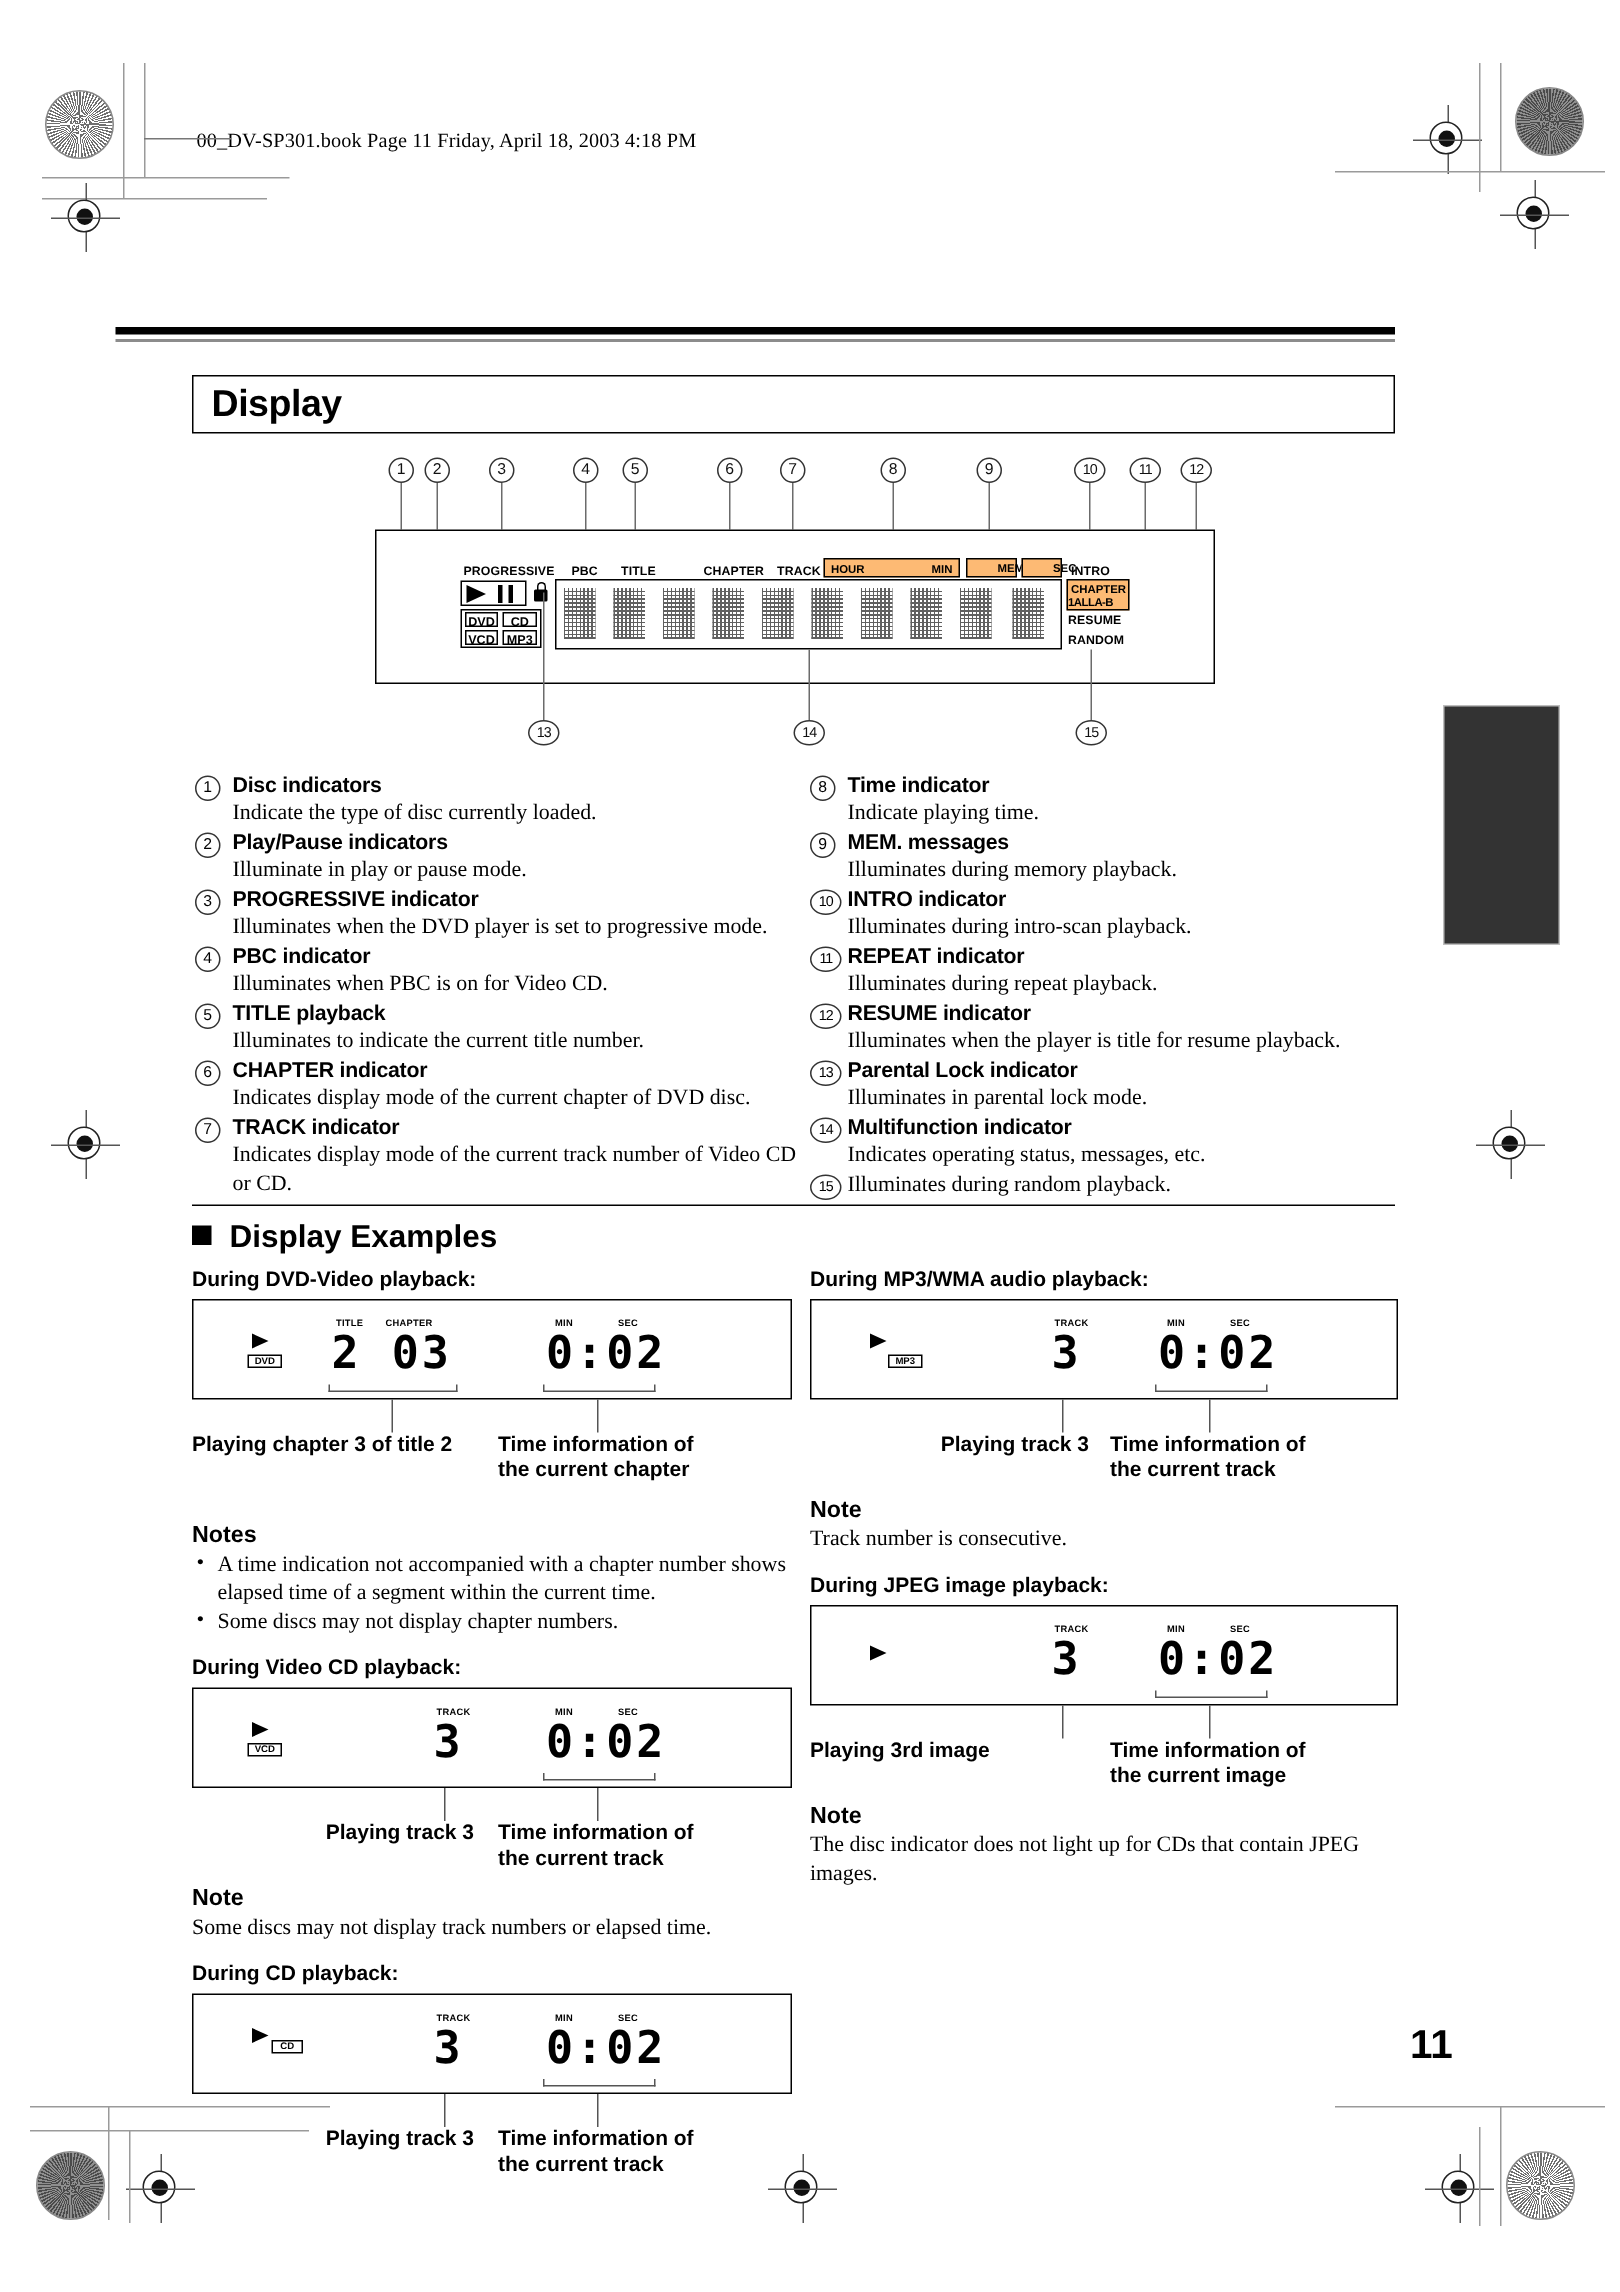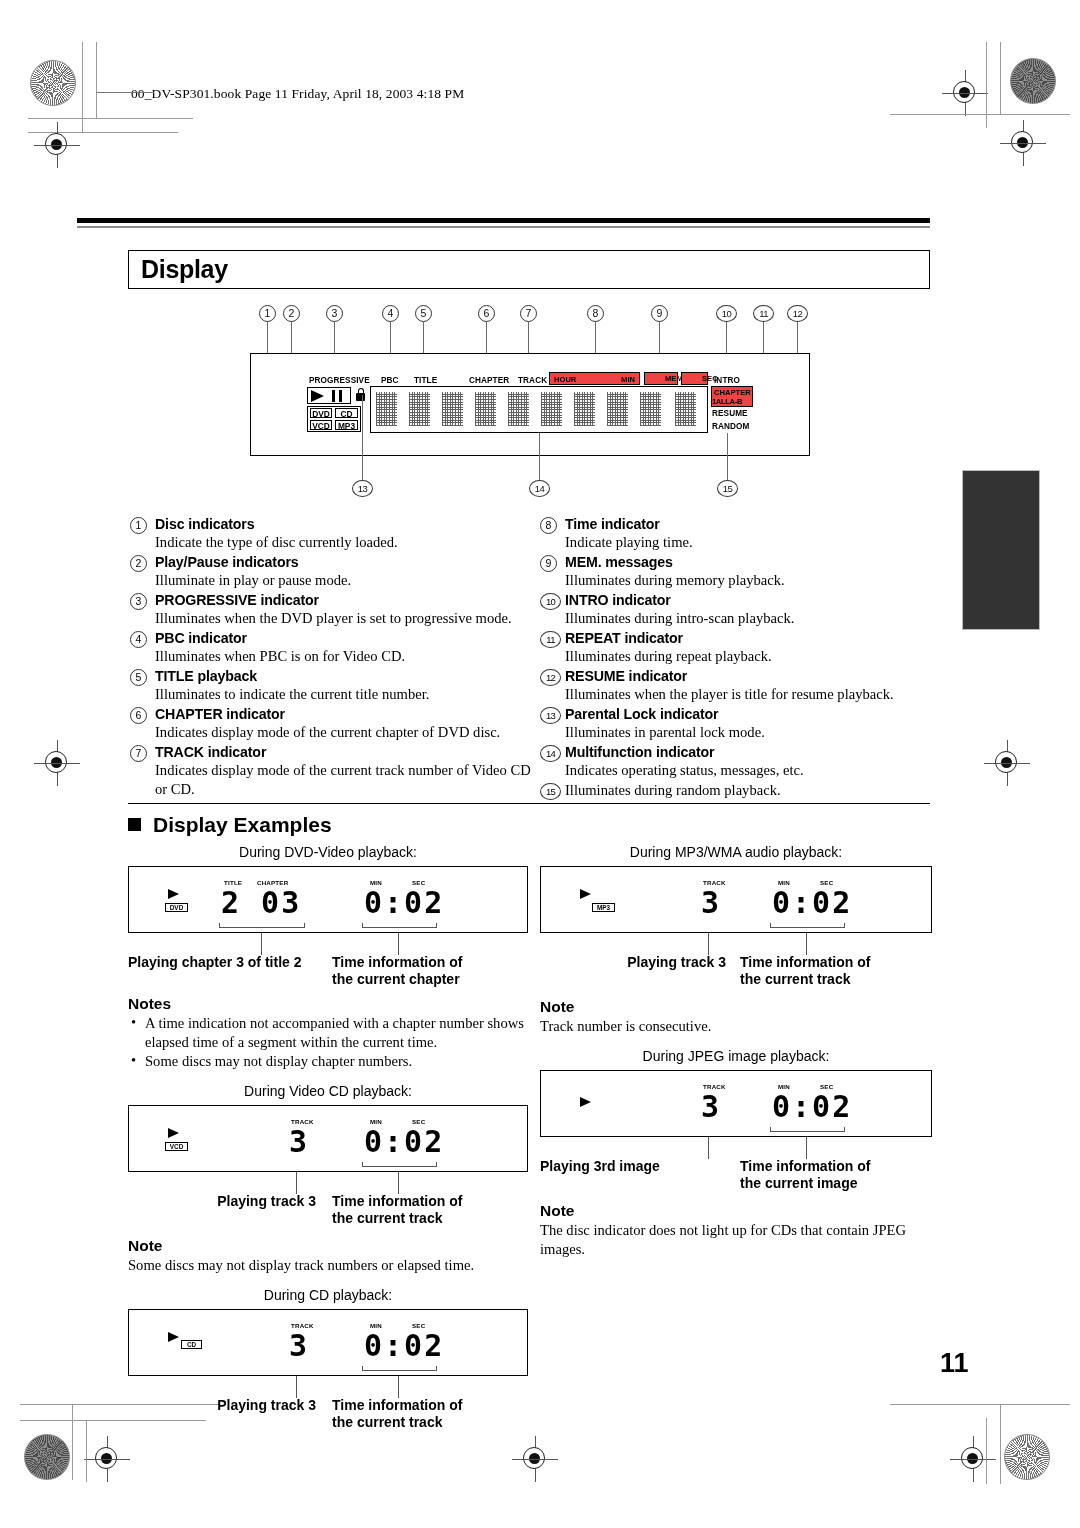--- a/index.html
+++ b/index.html
@@ -57,21 +57,21 @@
   .leader.h{height:1px;}
 
   .panel{position:absolute;left:0;top:48px;width:560px;height:103px;
       border:1.4px solid #000;box-sizing:border-box;background:#fff;}
 
   .lcdlabel{position:absolute;font-family:"Liberation Sans",sans-serif;font-weight:bold;
       font-size:8.2px;letter-spacing:.1px;color:#000;white-space:nowrap;}
 
   .boxlab{position:absolute;border:1.2px solid #000;box-sizing:border-box;
       font-family:"Liberation Sans",sans-serif;font-weight:bold;font-size:7.6px;
-      text-align:center;background:#ef4444;color:#000;padding-left:20px;}
+      text-align:center;background:#fdba74;color:#000;padding-left:20px;}
 
   .segcell{position:absolute;width:21px;height:34px;
       background:
         repeating-linear-gradient(0deg,#000 0 1px,transparent 1px 2.6px),
         repeating-linear-gradient(90deg,#000 0 1px,transparent 1px 2.6px);
       opacity:.62;}
   .segwrap{position:absolute;border:1.3px solid #000;box-sizing:border-box;background:#fff;}
 
   .playtri{position:absolute;width:0;height:0;border-left:13px solid #000;
       border-top:6px solid transparent;border-bottom:6px solid transparent;}
@@ -98,22 +98,22 @@
   .item .bd{font-family:"Liberation Serif",serif;font-size:14.6px;line-height:19px;
       padding-left:25px;margin-top:0px;}
 
   
   .sec-rule{position:absolute;left:128px;top:803px;width:802px;height:1.4px;background:#000;}
   .sec-head{position:absolute;left:128px;top:813px;
       font-family:"Liberation Sans",sans-serif;font-weight:bold;font-size:21px;}
   .sq{display:inline-block;width:13px;height:13px;background:#000;margin-right:12px;
       vertical-align:1px;}
 
-  .ex-cap{font-family:"Liberation Sans",sans-serif;font-weight:normal;font-size:14px;
-      line-height:18px;text-align:center;}
+  .ex-cap{font-family:"Liberation Sans",sans-serif;font-weight:bold;font-size:14px;
+      line-height:18px;}
   .ex-panel{border:1.6px solid #000;box-sizing:border-box;background:#fff;position:relative;}
   .ex-note-h{font-family:"Liberation Sans",sans-serif;font-weight:bold;font-size:15.5px;
       line-height:20px;}
   .ex-note-b{font-family:"Liberation Serif",serif;font-size:14.6px;line-height:19px;}
   .ex-lab{font-family:"Liberation Sans",sans-serif;font-weight:bold;font-size:14px;
       line-height:17px;}
   .bullet{font-family:"Liberation Serif",serif;font-size:14.6px;line-height:19px;
       padding-left:17px;position:relative;}
   .bullet::before{content:"\2022";position:absolute;left:3px;top:-1px;}
 
@@ -388,21 +388,21 @@
       <div class="stem" style="left:133px;top:0;height:22px;"></div>
       <div class="stem" style="left:270px;top:0;height:22px;"></div>
     </div>
     <div style="display:flex;gap:8px;margin-top:-3px;">
       <div class="ex-lab" style="width:196px;">Playing chapter 3 of title 2</div>
       <div class="ex-lab">
         <span>Time information of</span><br>
         <span>the current chapter</span>
       </div>
     </div>
-    <div class="ex-note-h" style="margin-top:6px;">Notes</div>
+    <div class="ex-note-h" style="margin-top:26px;">Notes</div>
     <div class="bullet">A time indication not accompanied with a chapter number shows elapsed time of a segment within the current time.</div>
     <div class="bullet">Some discs may not display chapter numbers.</div>
 
     <div class="ex-cap" style="margin-top:11px;">During Video CD playback:</div>
     <div class="ex-panel" style="height:67px;margin-top:5px;">
       <div class="minitri" style="left:39px;top:22px;"></div>
       <div class="minidisc" style="left:36px;top:36px;width:23px;height:9px;">VCD</div>
       <div class="minilab" style="left:162px;top:12px;">TRACK</div>
       <div class="minilab" style="left:241px;top:12px;">MIN</div>
       <div class="minilab" style="left:283px;top:12px;">SEC</div>

